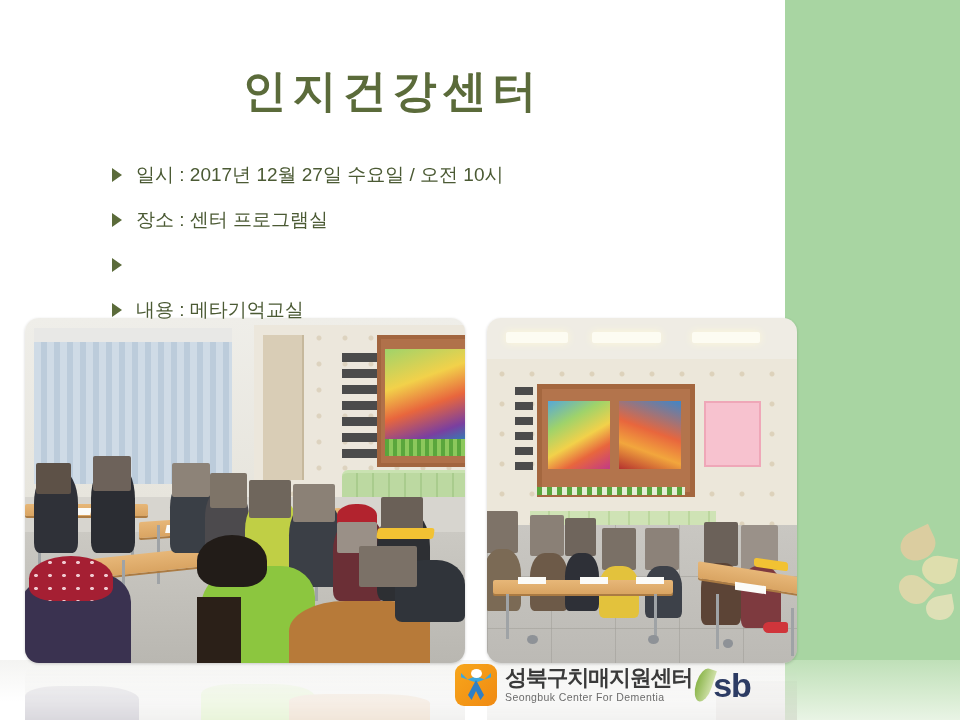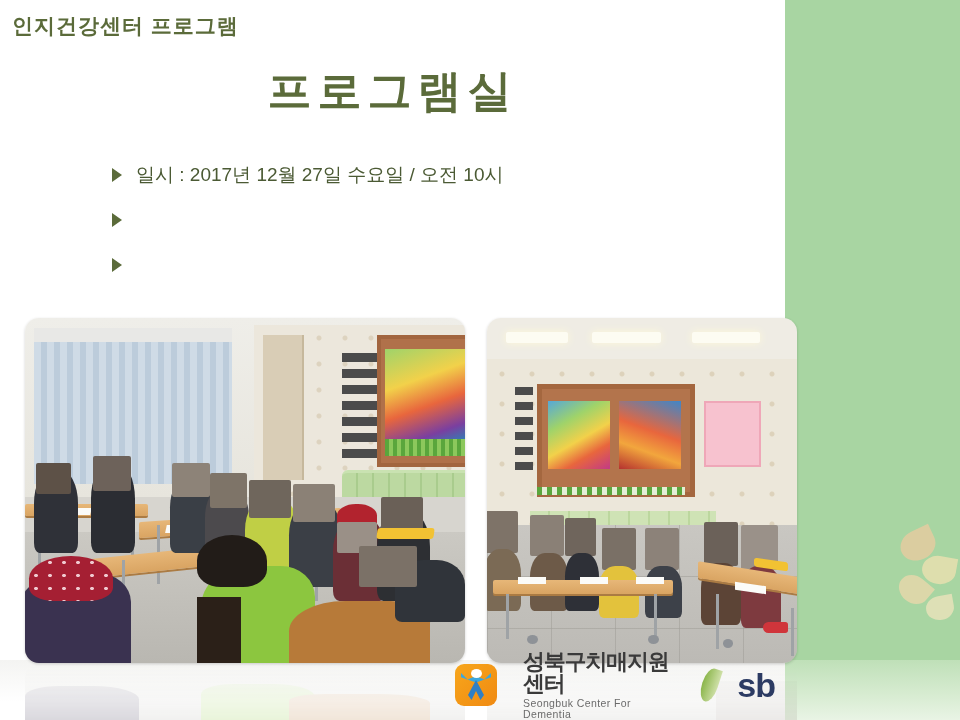--- a/index.html
+++ b/index.html
@@ -263,21 +263,20 @@
   
   .footer-logo {
     position: absolute;
     left: 455px;
     top: 658px;
     width: 320px;
     height: 54px;
     z-index: 6;
     display: flex;
     align-items: center;
-    gap: 18px;
   }
   .fl-mark {
     position: relative;
     width: 42px; height: 42px;
     border-radius: 9px;
     background: linear-gradient(135deg,#f7a61b 0%,#f08a12 100%);
     flex: 0 0 auto;
   }
   .fl-mark .body {
     position: absolute; left: 13px; top: 16px;
@@ -334,35 +333,39 @@
 
   <div class="green-panel"></div>
   <div class="green-panel-foot"></div>
   <div class="panel-leaf leaf-a"></div>
   <div class="panel-leaf leaf-b"></div>
   <div class="panel-leaf leaf-c"></div>
   <div class="panel-leaf leaf-d"></div>
 
   <div class="footer-band"></div>
 
-  <div class="header-title">인지건강센터 프로그램</div>
-
-
-  <div class="main-title">프로그램실</div>
+
+
+  <div class="main-title">인지건강센터</div>
 
   <div class="bullets">
     <div class="bullet-row">
       <span class="bullet-mark"></span>
       <span>일시 : 2017년 12월 27일 수요일 / 오전 10시</span>
     </div>
     <div class="bullet-row">
       <span class="bullet-mark"></span>
+      <span>장소 : 센터 프로그램실</span>
     </div>
     <div class="bullet-row">
       <span class="bullet-mark"></span>
+    </div>
+    <div class="bullet-row">
+      <span class="bullet-mark"></span>
+      <span>내용 : 메타기억교실</span>
     </div>
   </div>
 
   <div class="photo photo-left">
     <div class="scene">
       <div class="l-wall"></div>
       <div class="l-wallpaper"></div>
       <div class="l-door"></div>
       <div class="l-blinds"></div>
       <div class="l-blindtop"></div>

